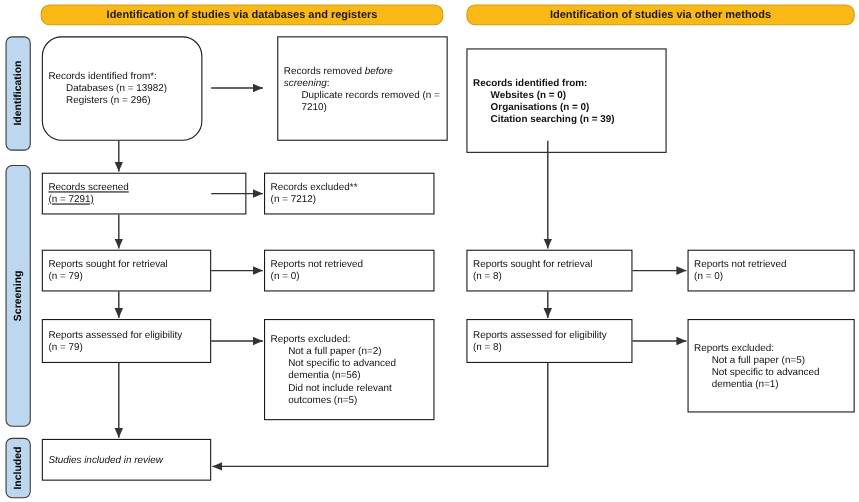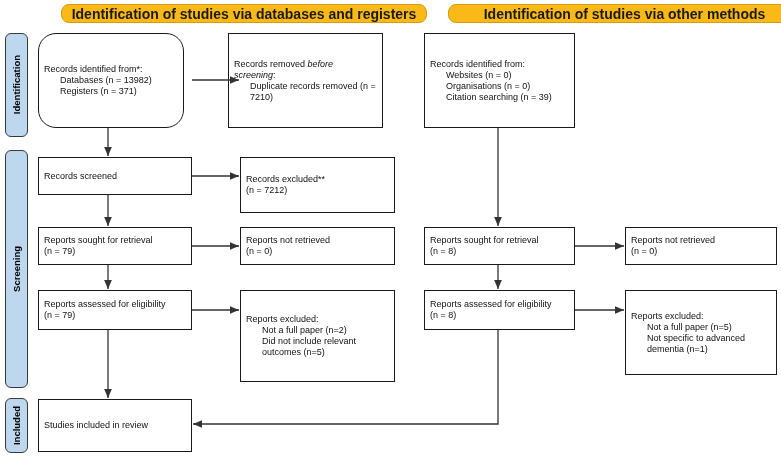--- a/index.html
+++ b/index.html
@@ -3,21 +3,21 @@
 <meta charset="utf-8">
 <style>
   html,body { margin:0; padding:0; background:#ffffff; }
   .canvas {
     position:relative; width:781px; height:456px; background:#ffffff;
     font-family:"Liberation Sans", sans-serif; color:#111; overflow:hidden;
   }
   .banner {
     position:absolute; height:19px; background:#FBB917; border:1.5px solid #D79B0E;
     border-radius:8px; box-sizing:border-box; display:flex; align-items:center;
-    justify-content:center; font-size:14px; font-weight:bold; color:#1a1a1a;margin-left:24px;
+    justify-content:center; font-size:10px; font-weight:bold; color:#1a1a1a;
   }
   .stage {
     position:absolute; left:5px; width:23px; background:#BDD7EE; border:1.3px solid #3a3a3a;
     border-radius:6px; box-sizing:border-box; display:flex; align-items:center;
     justify-content:center; font-size:9.5px; font-weight:bold; color:#000;
   }
   .stage span { writing-mode:vertical-rl; transform:rotate(180deg); white-space:nowrap; }
   .box {
     position:absolute; background:#fff; border:1.5px solid #1a1a1a; box-sizing:border-box;
     font-size:9px; line-height:11px; display:flex; flex-direction:column;
@@ -43,65 +43,67 @@
   <div class="stage" style="top:150px; height:238px;">
     <span>Screening</span>
   </div>
   <div class="stage" style="top:398px; height:55px;">
     <span>Included</span>
   </div>
 
   <div class="box" style="left:38px; top:33px; width:146px; height:95px;border-radius:18px;">
     <div class="line">Records identified from*:</div>
     <div class="line indent">Databases (n = 13982)</div>
-    <div class="line indent">Registers (n = 371)</div>
+    <div class="line indent">Registers (n = 296)</div>
   </div>
 
-  <div class="box" style="left:38px; top:157px; width:154px; height:38px;">
+  <div class="box" style="left:38px; top:157px; width:186px; height:38px;text-decoration:underline;">
     <div class="line">Records screened</div>
+    <div class="line">(n = 7291)</div>
   </div>
 
   <div class="box" style="left:38px; top:227px; width:154px; height:38px;">
     <div class="line">Reports sought for retrieval</div>
     <div class="line">(n = 79)</div>
   </div>
 
   <div class="box" style="left:38px; top:290px; width:154px; height:40px;">
     <div class="line">Reports assessed for eligibility</div>
     <div class="line">(n = 79)</div>
   </div>
 
-  <div class="box" style="left:38px; top:399px; width:154px; height:53px;">
+  <div class="box" style="left:38px; top:399px; width:154px; height:38px;font-style:italic;">
     <div class="line">Studies included in review</div>
   </div>
 
-  <div class="box" style="left:228px; top:33px; width:155px; height:95px;">
+  <div class="box" style="left:252px; top:33px; width:155px; height:95px;">
     <div class="line maxw">
       <span>Records removed </span><em>before screening</em><span>:</span>
     </div>
     <div class="line indent">Duplicate records removed (n = 7210)</div>
   </div>
 
-  <div class="box" style="left:240px; top:157px; width:155px; height:56px;">
+  <div class="box" style="left:240px; top:157px; width:155px; height:38px;">
     <div class="line">Records excluded**</div>
     <div class="line">(n = 7212)</div>
   </div>
 
   <div class="box" style="left:240px; top:227px; width:155px; height:38px;">
     <div class="line">Reports not retrieved</div>
     <div class="line">(n = 0)</div>
   </div>
 
   <div class="box" style="left:240px; top:290px; width:155px; height:92px;">
     <div class="line">Reports excluded:</div>
     <div class="line indent">Not a full paper (n=2)</div>
+    <div class="line indent">Not specific to advanced dementia (n=56)</div>
     <div class="line indent">Did not include relevant outcomes (n=5)</div>
   </div>
 
-  <div class="box" style="left:424px; top:33px; width:151px; height:95px;">
+  <div class="box" style="left:424px; top:44px; width:182px; height:95px;font-weight:bold;">
     <div class="line">Records identified from:</div>
     <div class="line indent">Websites (n = 0)</div>
     <div class="line indent">Organisations (n = 0)</div>
     <div class="line indent">Citation searching (n = 39)</div>
   </div>
 
   <div class="box" style="left:424px; top:227px; width:151px; height:38px;">
     <div class="line">Reports sought for retrieval</div>
     <div class="line">(n = 8)</div>
   </div>

